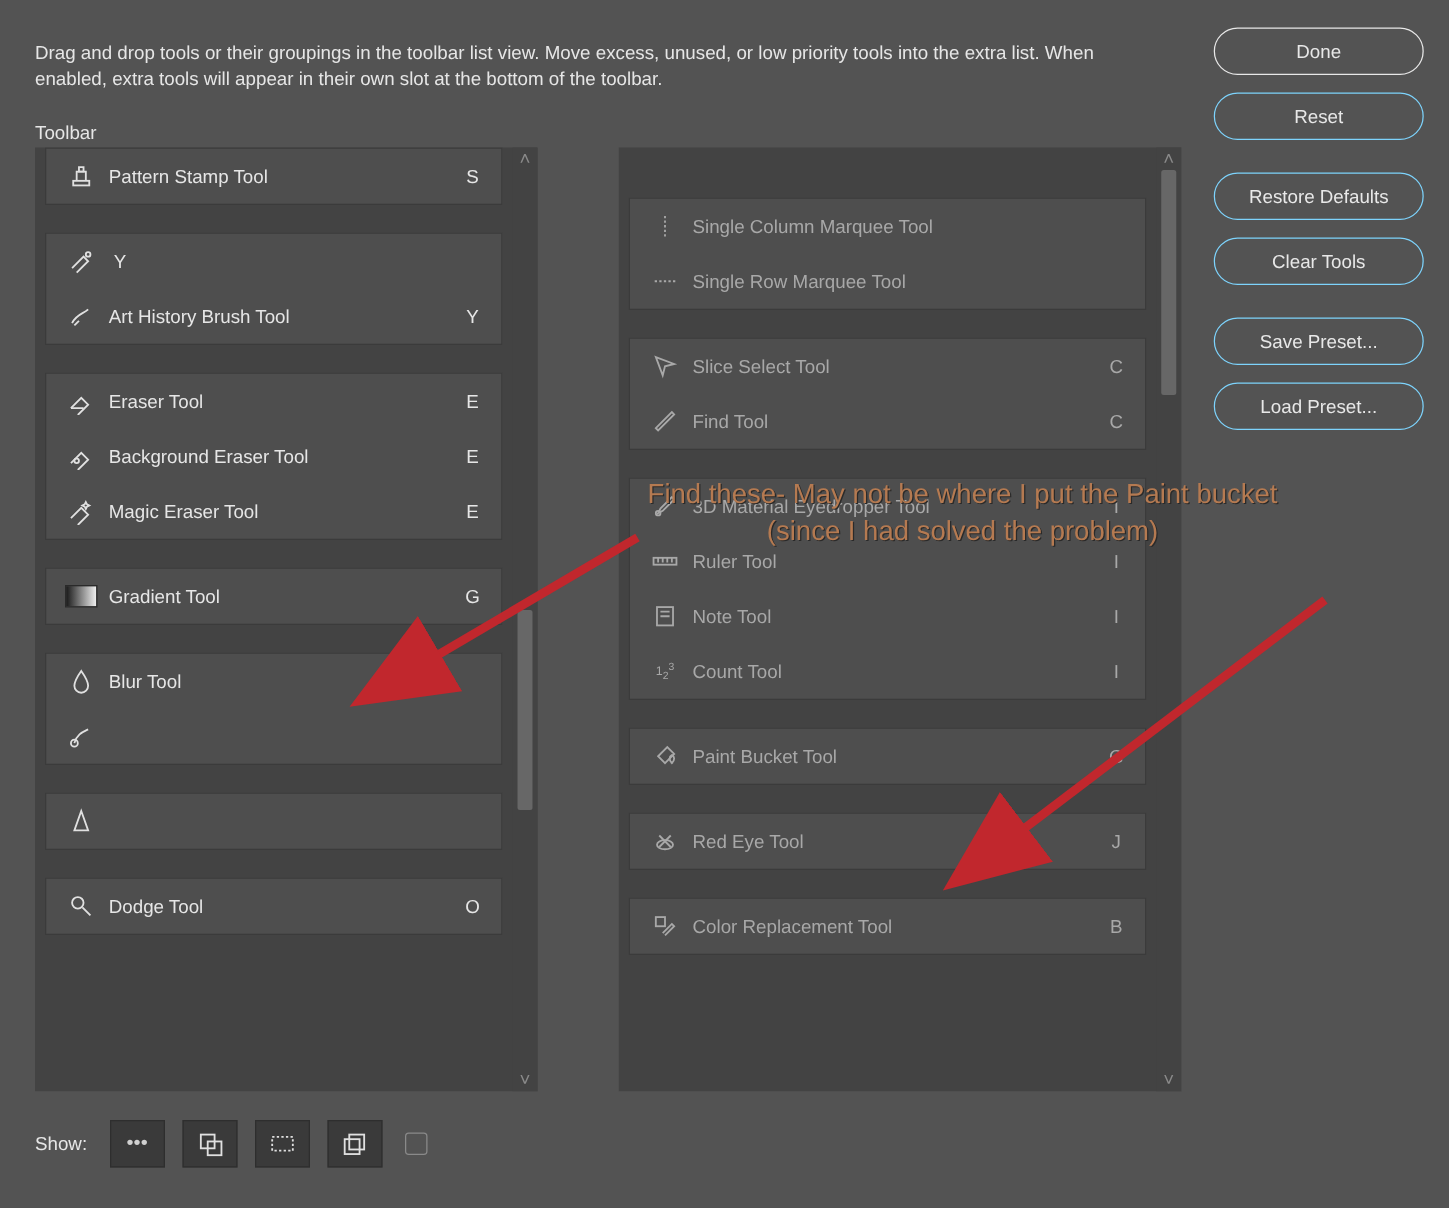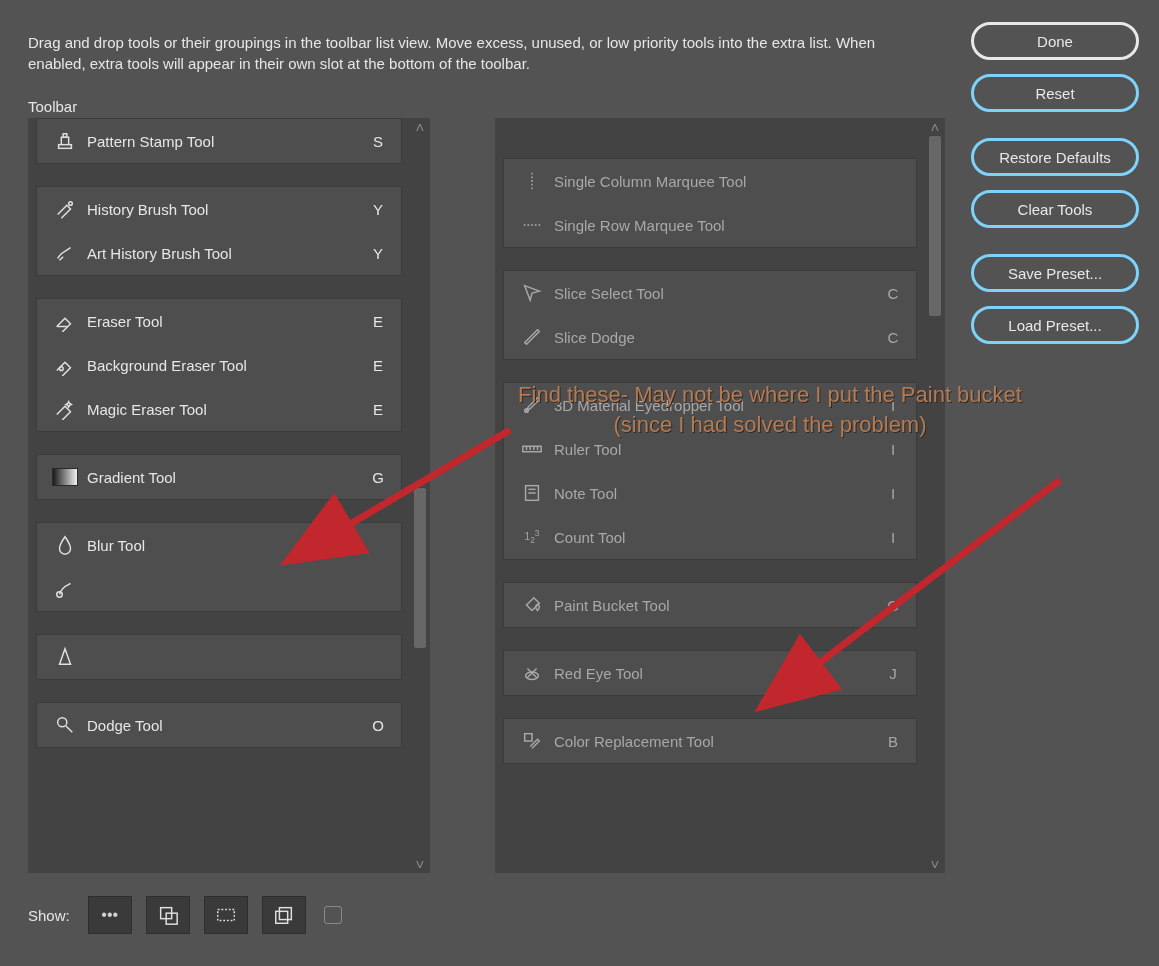--- a/index.html
+++ b/index.html
@@ -101,21 +101,21 @@
   
   .side-buttons {
     position: absolute;
     right: 20px; top: 22px;
     width: 168px;
     display:flex; flex-direction:column; gap:26px;
   }
   .side-buttons .seg { display:flex; flex-direction:column; gap:14px; }
   .btn {
     height: 38px;
-    border: 3px solid #7dd3fc;
+    border: 1px solid #7dd3fc;
     border-radius: 19px;
     display:flex; align-items:center; justify-content:center;
     color:#e8e8e8;
     background: transparent;
     cursor:pointer;
     font-size:15px;
   }
   .btn.primary { border-color:#e8e8e8; }
 
   
@@ -192,21 +192,20 @@
         </div>
       </div>
       <div class="group">
         <div class="row">
           <span class="icon">
             <svg class="isvg" viewBox="0 0 24 24">
               <path d="M4 18 L14 8 L18 12 L8 22"></path>
               <circle cx="18" cy="6" r="2"></circle>
             </svg>
           </span>
-          <span class="label">History Brush Tool</span>
           <span class="key">Y</span>
         </div>
         <div class="row">
           <span class="icon">
             <svg class="isvg" viewBox="0 0 24 24">
               <path d="M4 18 C8 10 14 10 18 6"></path>
               <path d="M6 20 L10 16"></path>
             </svg>
           </span>
           <span class="label">Art History Brush Tool</span>
@@ -335,21 +334,21 @@
           </span>
           <span class="label">Slice Select Tool</span>
           <span class="key">C</span>
         </div>
         <div class="row">
           <span class="icon">
             <svg class="isvg" viewBox="0 0 24 24">
               <path d="M4 18 L18 4 L20 6 L6 20 Z"></path>
             </svg>
           </span>
-          <span class="label">Slice Dodge</span>
+          <span class="label">Find Tool</span>
           <span class="key">C</span>
         </div>
       </div>
       <div class="group">
         <div class="row">
           <span class="icon">
             <svg class="isvg" viewBox="0 0 24 24">
               <path d="M18 4 L20 6 L10 16 L6 18 L8 14 Z"></path>
               <circle cx="6" cy="18" r="2"></circle>
             </svg>

